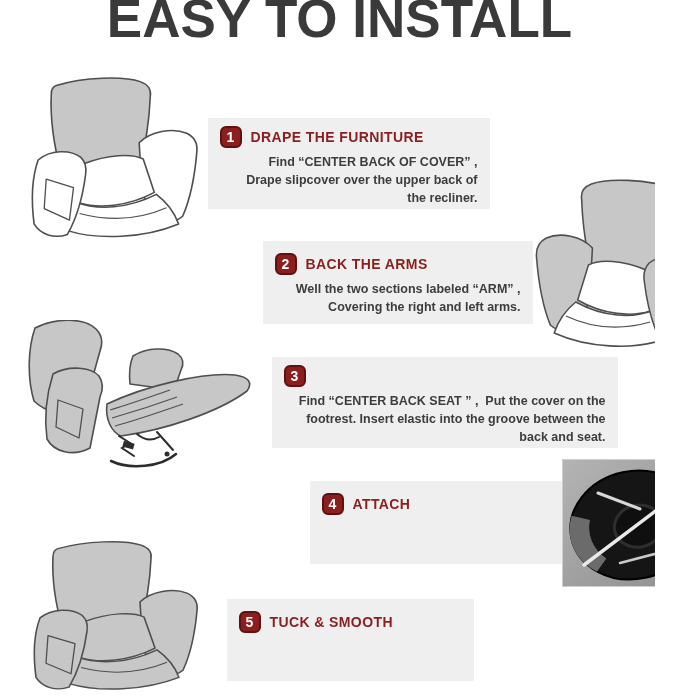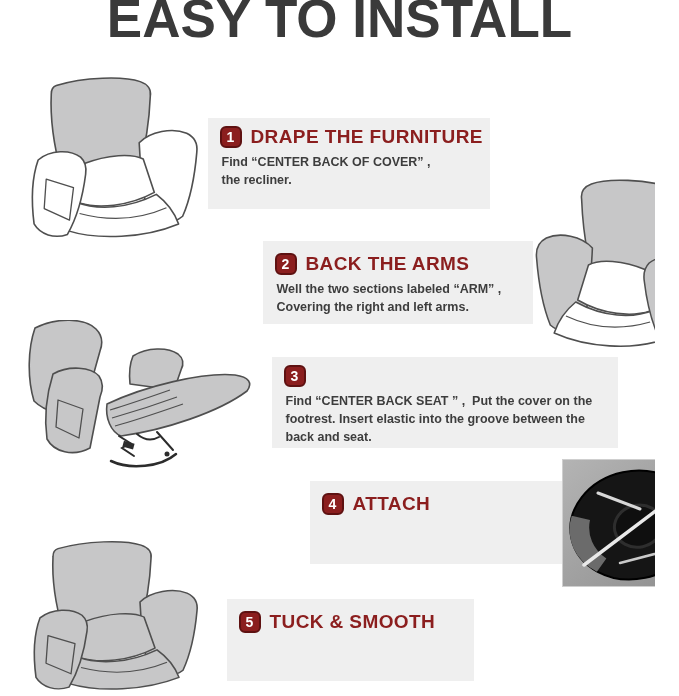--- a/index.html
+++ b/index.html
@@ -20,24 +20,24 @@
   #panel3{left:247px;top:357px;width:346px;height:91px;}
   #panel4{left:285px;top:481px;width:252px;height:83px;padding-top:11px;}
   #panel5{left:202px;top:599px;width:247px;height:82px;padding-top:11px;}
   .step-head{display:flex;align-items:center;gap:9px;height:24px;}
   .badge{
     width:22px;height:22px;flex:0 0 22px;border-radius:6px;background:#8b1e1e;
     border:2px solid #5e1111;box-sizing:border-box;color:#ffffff;font-weight:700;
     font-size:14px;display:flex;align-items:center;justify-content:center;line-height:1;
   }
   .step-heading{
-    font-size:19px;font-weight:700;color:#8b1e1e;letter-spacing:0.4px;white-space:nowrap;
+    font-size:14px;font-weight:700;color:#8b1e1e;letter-spacing:0.4px;white-space:nowrap;
   }
   .step-body{margin:4px 0 0 2px;font-size:12.5px;line-height:18px;font-weight:700;color:#3d3d3d;}
-  .tl{display:block;white-space:pre;}
+  .tl{display:block;white-space:pre;text-align:right;}
   .chair{position:absolute;}
   .chair-step1{--back:#c7c7c8;--arm:#ffffff;--seat:#ffffff;--front:#ffffff;}
   .chair-step2{--back:#c7c7c8;--arm:#c7c7c8;--seat:#ffffff;--front:#ffffff;}
   .chair-step5{--back:#c7c7c8;--arm:#c7c7c8;--seat:#c7c7c8;--front:#c7c7c8;}
   #chair1{left:0px;top:74px;width:192px;height:170px;}
   #chair2{left:492px;top:176px;width:186px;height:178px;}
   #chair3{left:0px;top:320px;width:240px;height:150px;}
   #chair5{left:2px;top:538px;width:190px;height:158px;}
   #photo4{position:absolute;left:537px;top:459px;width:142px;height:128px;}
 </style>
@@ -66,20 +66,21 @@
     <use href="#recliner-shape"></use>
   </svg>
 
   <section class="panel" id="panel1">
     <div class="step-head">
       <span class="badge">1</span>
       <span class="step-heading">DRAPE THE FURNITURE</span>
     </div>
     <p class="step-body">
       <span class="tl">Find “CENTER BACK OF COVER” ,</span>
+      <span class="tl">Drape slipcover over the upper back of</span>
       <span class="tl">the recliner.</span>
     </p>
   </section>
 
   <section class="panel" id="panel2">
     <div class="step-head">
       <span class="badge">2</span>
       <span class="step-heading">BACK THE ARMS</span>
     </div>
     <p class="step-body">

